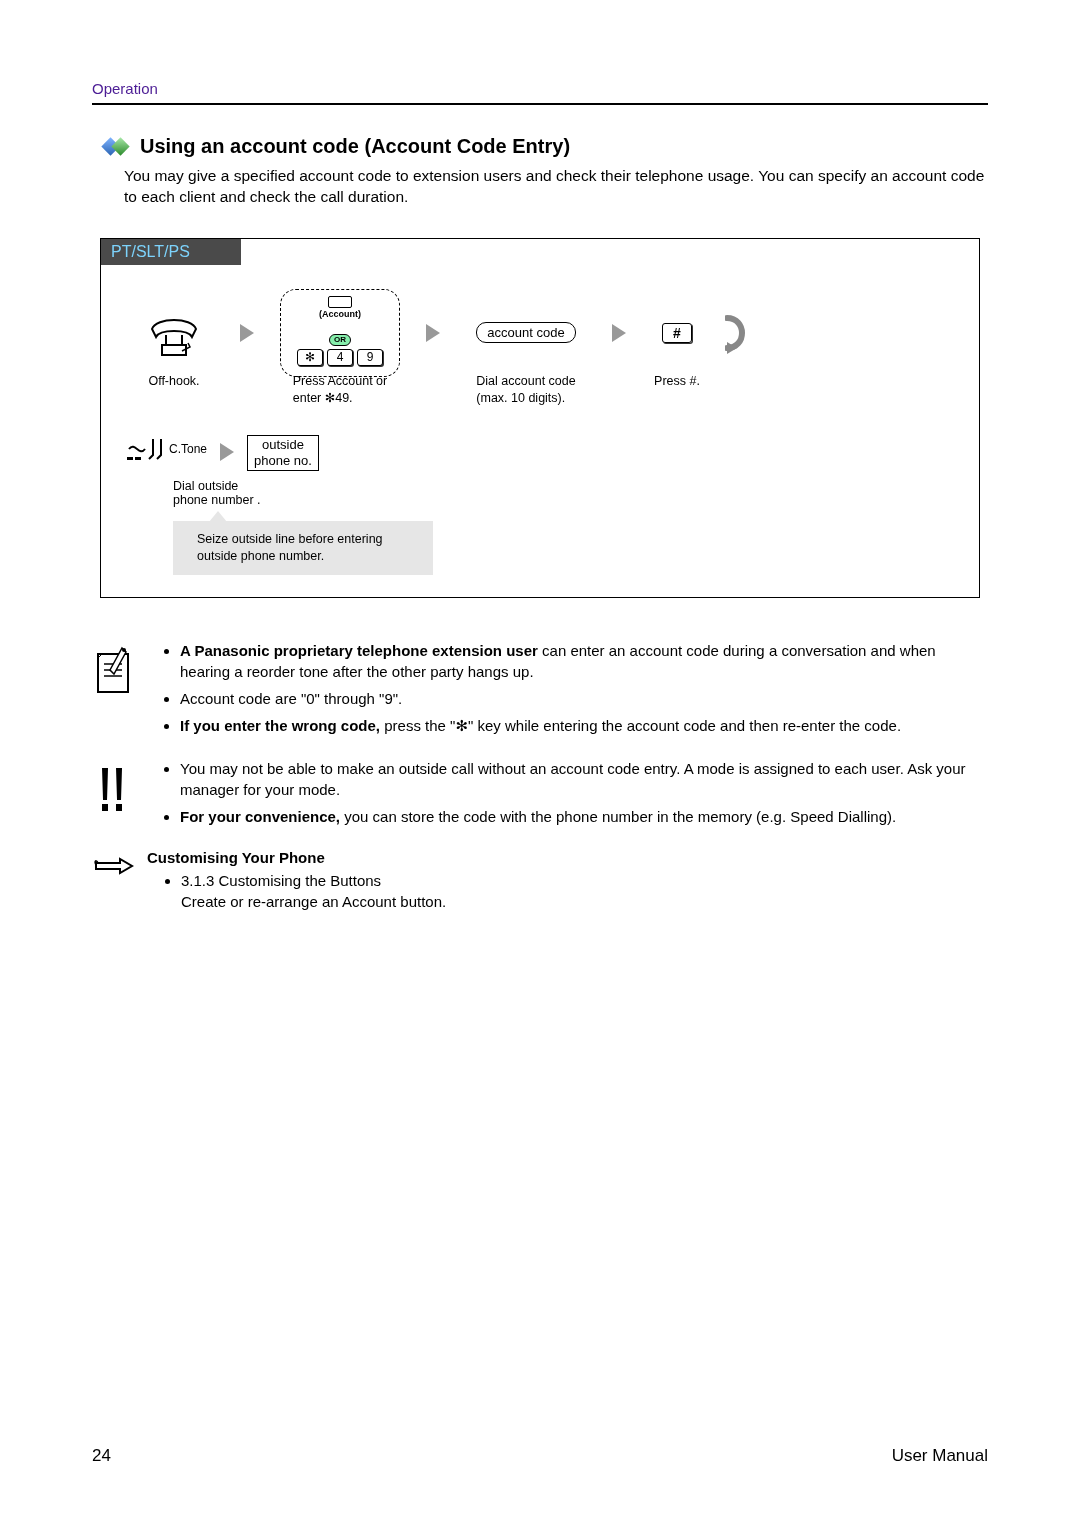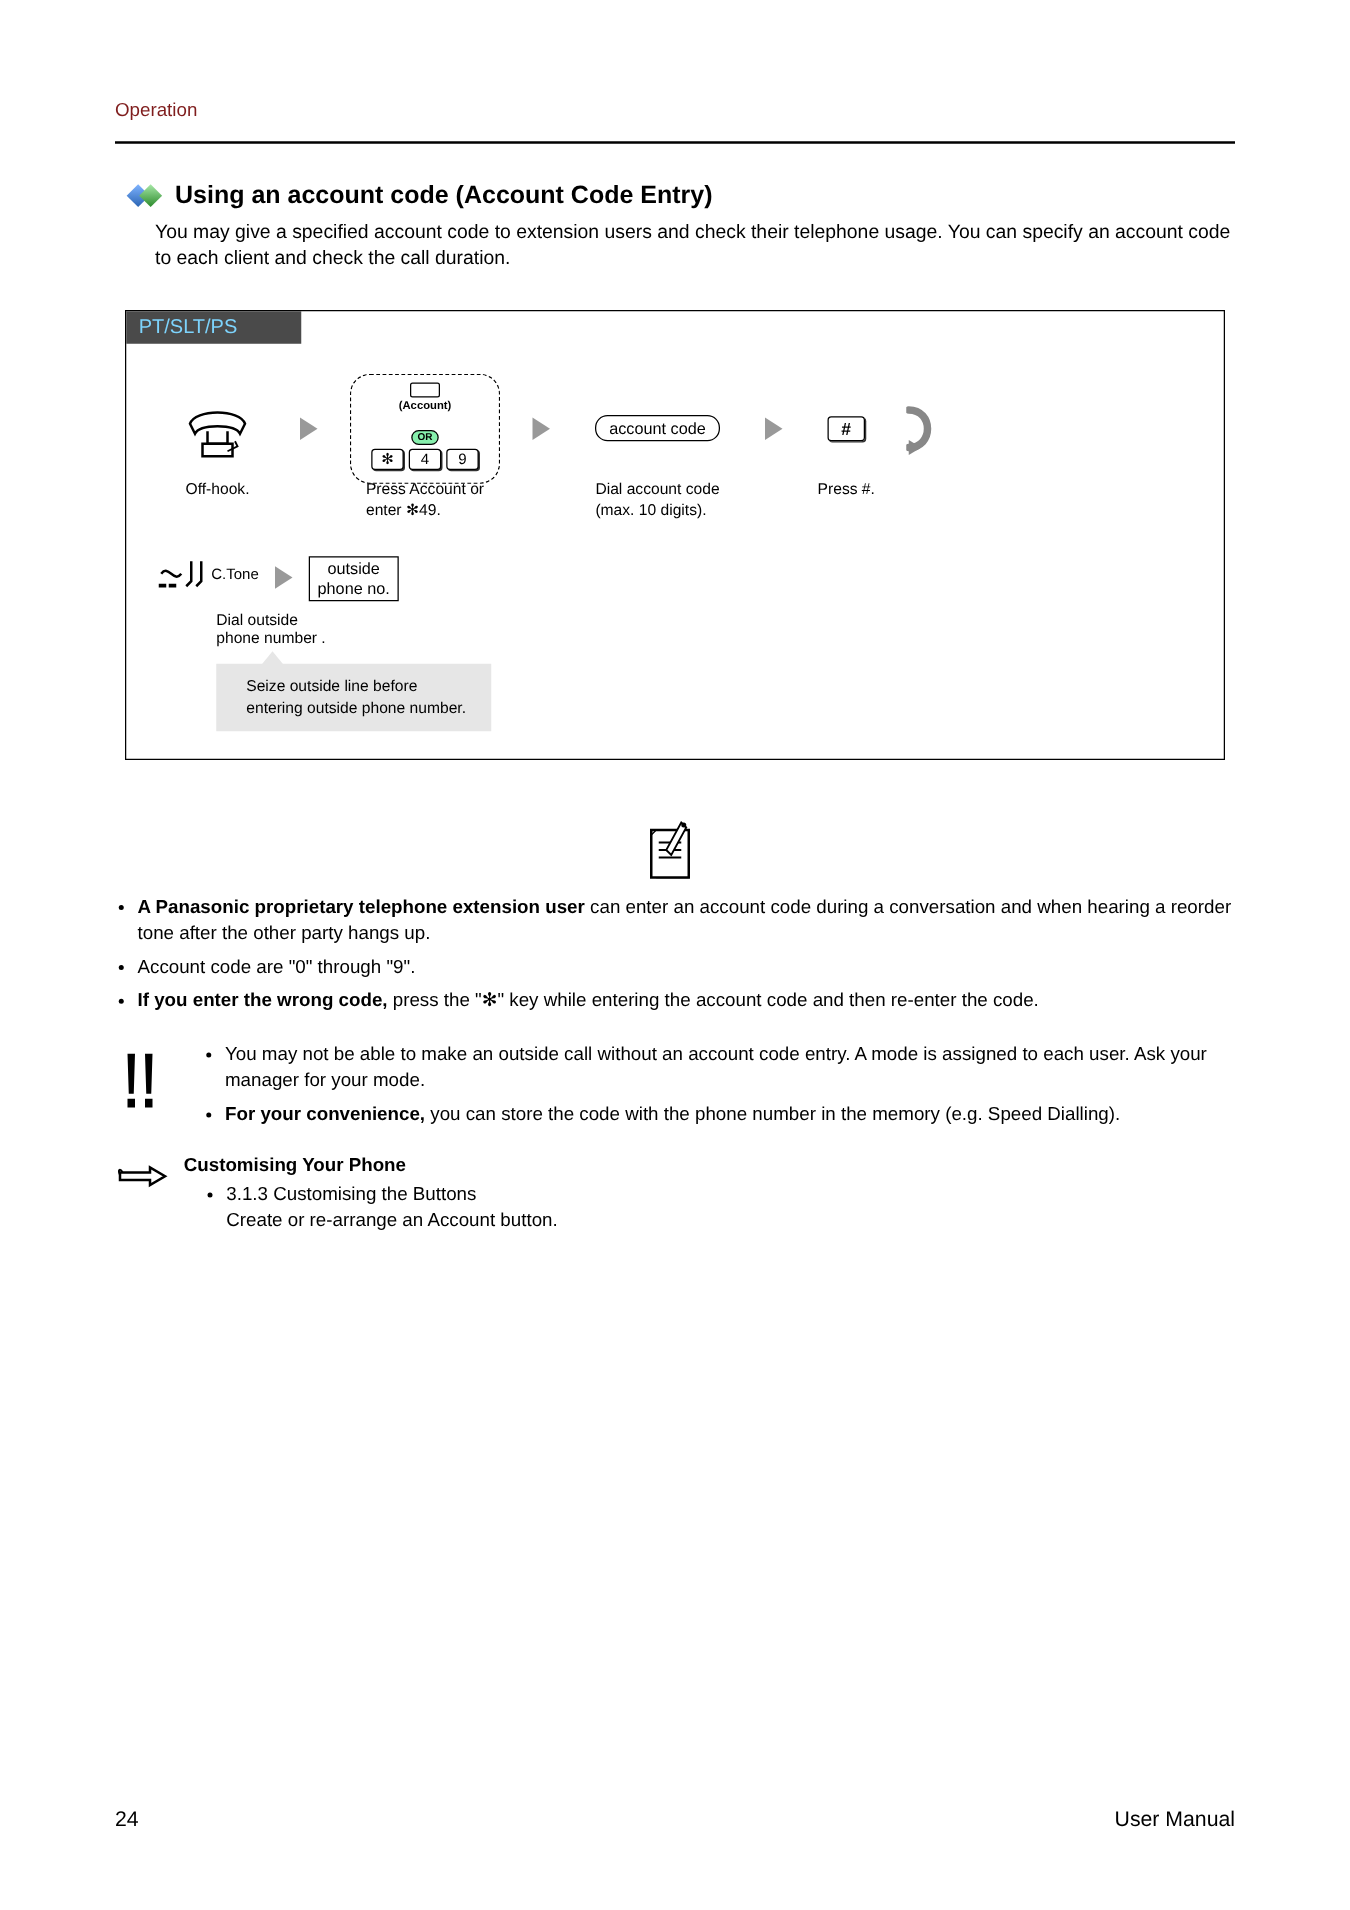--- a/index.html
+++ b/index.html
@@ -15,22 +15,22 @@
   .page {
     padding: 80px 92px 60px 92px;
     height: 100%;
     position: relative;
   }
   .header-area {
     margin-bottom: 10px;
   }
   .section-label {
     font-size: 15px;
-    color: #7f1d1d;
-    margin-bottom: 16px;
+    color: #4c1d95;
+    margin-bottom: 6px;
   }
   .rule {
     border: none;
     border-top: 2px solid #000;
     margin: 0 0 30px 0;
   }
   .title-row {
     display: flex;
     align-items: center;
     gap: 10px;
@@ -200,38 +200,38 @@
     margin-top: 8px;
     margin-left: 54px;
     margin-bottom: 14px;
   }
   .note-box {
     position: relative;
     background: #e6e6e6;
     padding: 10px 12px 10px 24px;
     font-size: 12.5px;
     margin-left: 54px;
-    width: 220px;
+    width: 260px;
     line-height: 1.35;
   }
   .note-caret {
     position: absolute;
     left: 36px; top: -10px;
     width: 0; height: 0;
     border-left: 9px solid transparent;
     border-right: 9px solid transparent;
     border-bottom: 11px solid #e6e6e6;
   }
 
   
   .notes-block {
     margin-top: 42px;
     display: flex;
-    align-items: center;
-    flex-direction: column;
+    gap: 20px;
+    align-items: flex-start;
   }
   .notes-icon-col { width: 50px; flex-shrink: 0; padding-top: 4px; }
   .bullets {
     font-size: 15px;
     line-height: 1.4;
   }
   .bullets ul { margin: 0; padding-left: 18px; }
   .bullets li { margin-bottom: 6px; }
   .caution-block {
     margin-top: 16px;

